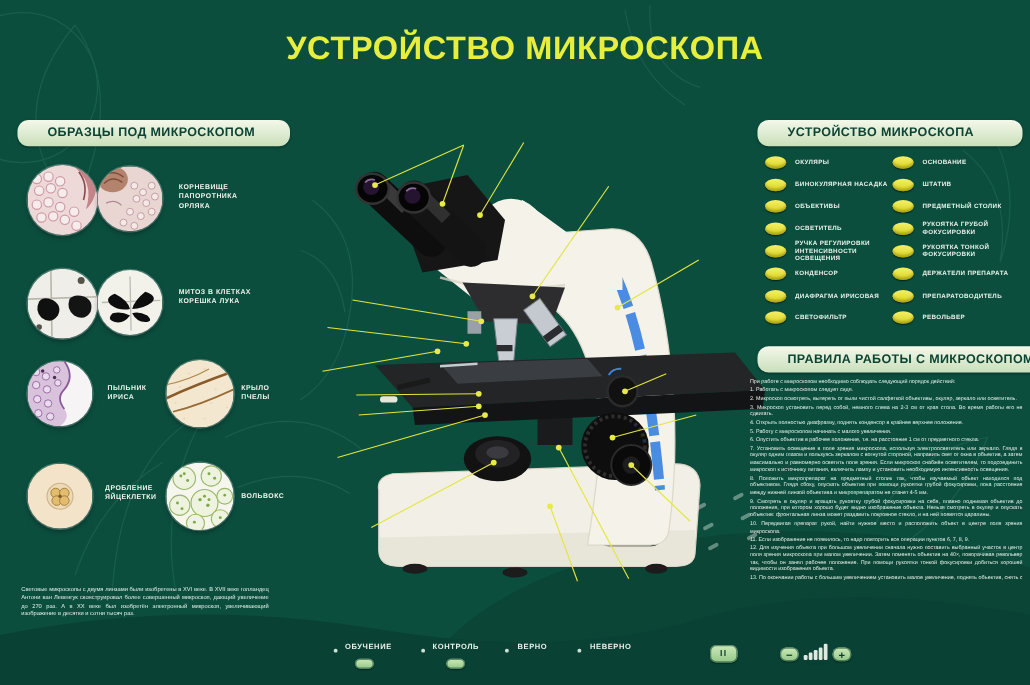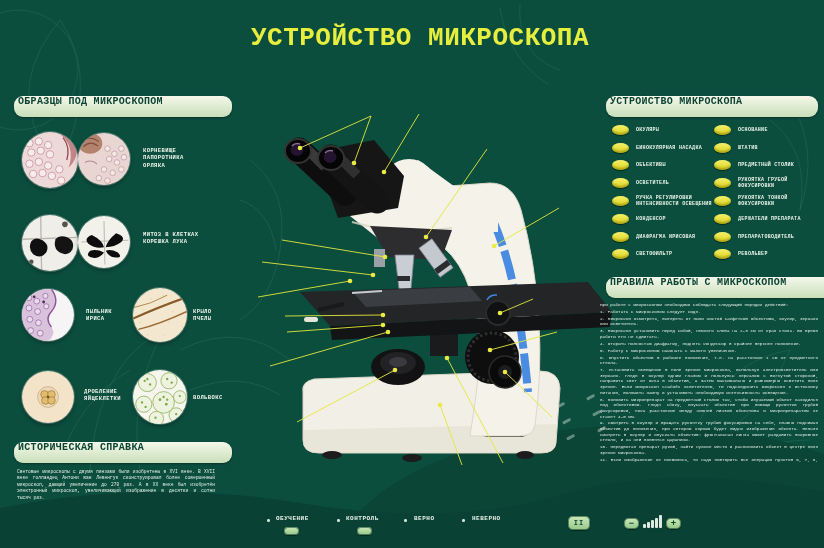--- a/index.html
+++ b/index.html
@@ -1,26 +1,26 @@
 <!DOCTYPE html>
 <html><head>
 <meta charset="utf-8">
 <style>
   html,body{margin:0;padding:0;background:#06352a;}
   .stage{position:relative;width:824px;height:548px;overflow:hidden;
-         background:#0b4e3e;font-family:Liberation Mono, monospace;}
+         background:#0b4e3e;font-family:Liberation Sans, sans-serif;}
   svg{display:block}
   .abs{position:absolute;}
   
   .title{left:140px;top:24px;width:560px;text-align:center;
          color:#e7ee3d;font-weight:bold;font-size:26px;line-height:1.12;letter-spacing:.5px;}
   
   .hbar{height:21px;border-radius:9px;background:linear-gradient(#f4f8ea,#c9dfba);
         color:#0c4434;font-weight:bold;font-size:10px;letter-spacing:.3px;
-        display:flex;padding-left:4px;box-sizing:border-box;
+        display:flex;align-items:center;padding-left:24px;box-sizing:border-box;
         box-shadow:0 1px 2px rgba(0,0,0,.35);}
   
   .circle{border-radius:50%;overflow:hidden;box-shadow:0 0 0 1px rgba(255,255,255,.25),0 2px 4px rgba(0,0,0,.35);}
   .circle svg{width:100%;height:100%;}
   .samp-label{color:#eef4ea;font-size:5.5px;font-weight:bold;letter-spacing:.4px;line-height:1.35;}
   
   .pcol{display:grid;grid-template-rows:repeat(8,17.8px);}
   .prow{display:flex;align-items:center;cursor:pointer;}
   .oval{width:17px;height:10px;border-radius:50%;flex:0 0 17px;
         background:linear-gradient(#f4f06a,#d9d31f);
@@ -348,23 +348,20 @@
         <circle cx="52" cy="29" r="1.2"></circle>
           <circle cx="25" cy="53" r="1.3"></circle>
           <circle cx="48" cy="49" r="1.3"></circle>
       </g>
     </svg>
   </div>
   <div class="abs samp-label" style="left:193px;top:394px;width:44px">
     <span>ВОЛЬВОКС</span>
   </div>
 
-  <div class="abs hbar" style="left:14px;top:442px;width:218px">
-    <span>ИСТОРИЧЕСКАЯ СПРАВКА</span>
-  </div>
   <div class="abs hist" style="left:17px;top:469px;width:198px">
     <span>Световые микроскопы с двумя линзами были изобретены в XVI веке. В XVII веке голландец Антони ван Левенгук сконструировал более совершенный микроскоп, дающий увеличение до 270 раз. А в XX веке был изобретён электронный микроскоп, увеличивающий изображение в десятки и сотни тысяч раз.</span>
   </div>
 
   <div class="abs hbar" style="left:606px;top:96px;width:212px">
     <span>УСТРОЙСТВО МИКРОСКОПА</span>
   </div>
 
   <div class="abs pcol" style="left:612px;top:121px;width:102px">
     <div class="prow">

